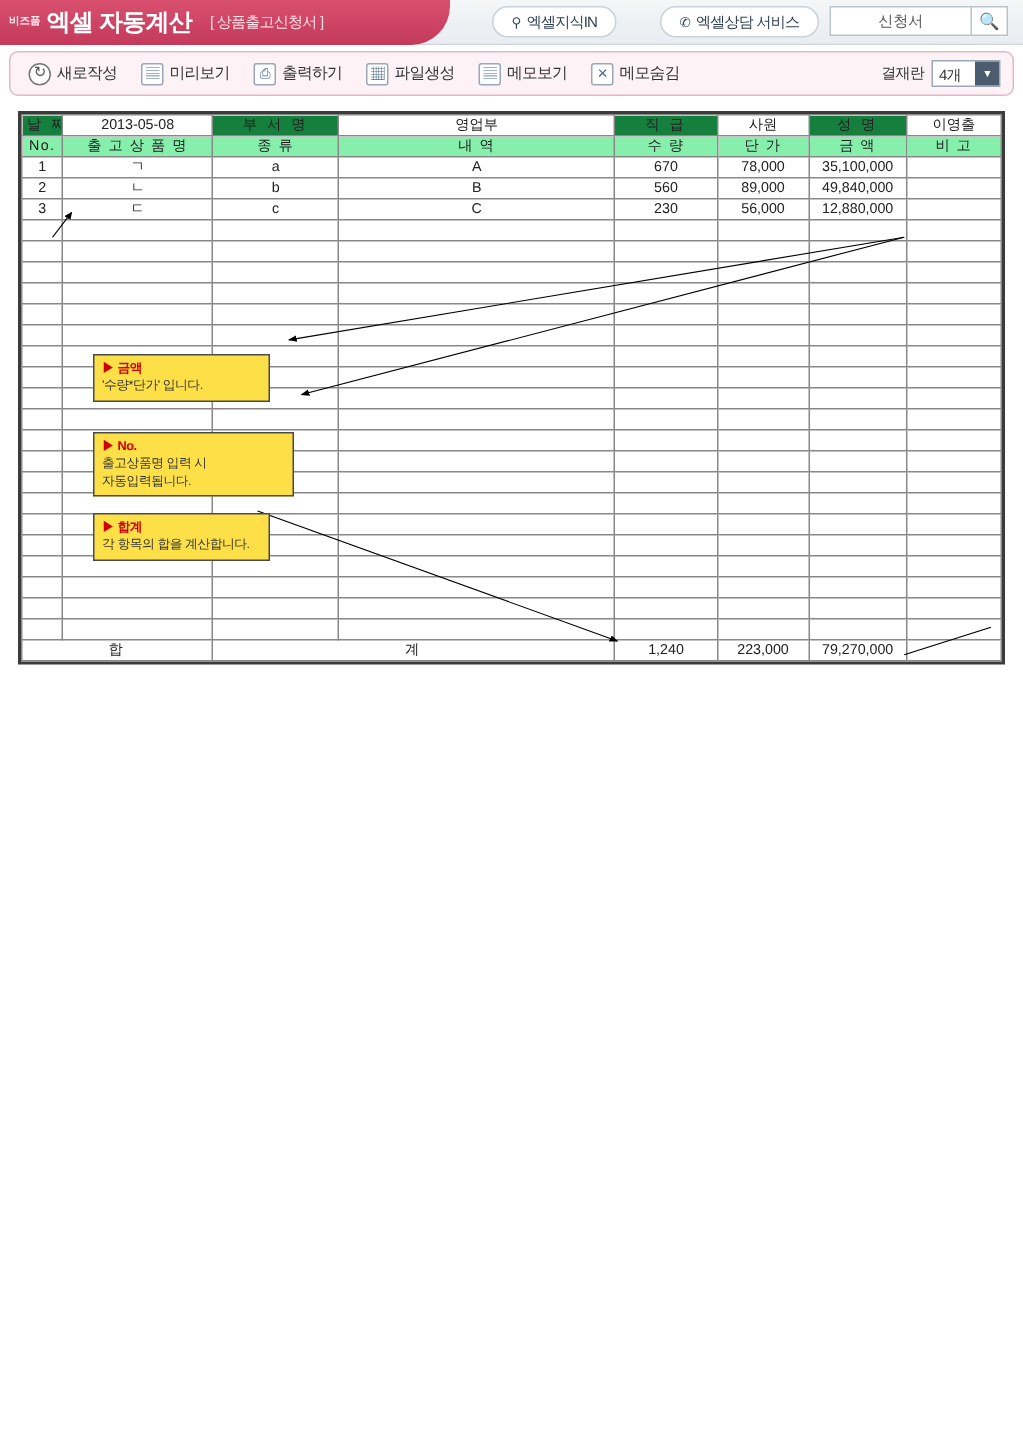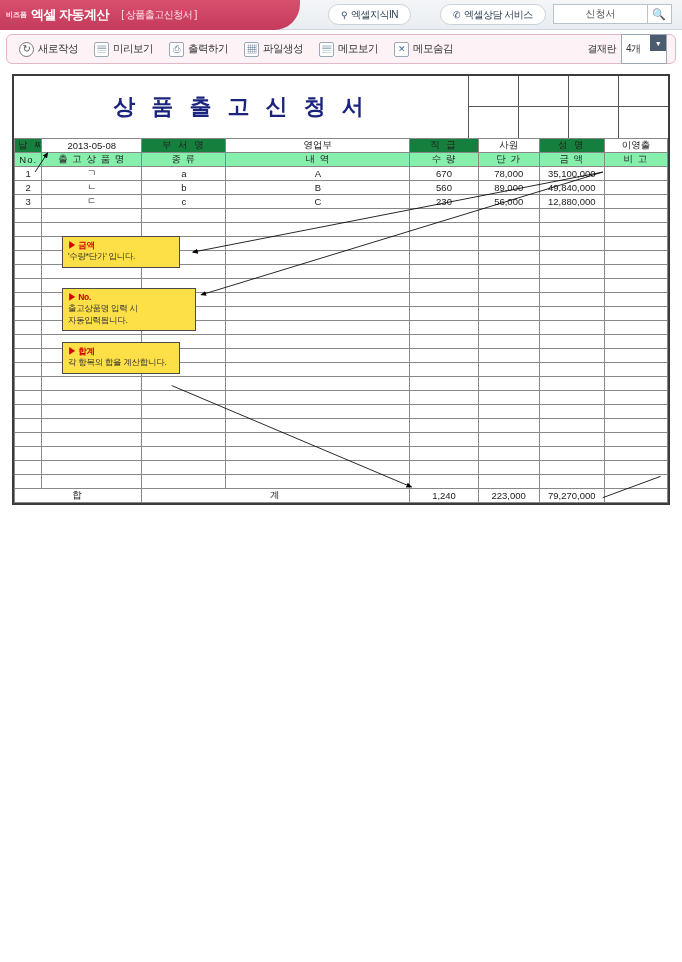--- a/index.html
+++ b/index.html
@@ -34,21 +34,21 @@
   }
   .brand-logo {
     font-size: 7px;
     line-height: 1.05;
     font-weight: bold;
     color: #ffe9ef;
     margin-right: 4px;
     text-align: center;
   }
   .brand-title {
-    font-size: 13px;
+    font-size: 16px;
     font-weight: bold;
     color: #ffffff;
     letter-spacing: -0.5px;
   }
   .doc-title {
     font-size: 10px;
     color: #ffe2e9;
     margin-left: 12px;
     letter-spacing: -0.5px;
   }
@@ -140,25 +140,25 @@
     position: absolute;
     right: 8px;
     display: flex;
     align-items: center;
     gap: 5px;
     font-size: 10px;
     color: #333;
     letter-spacing: -0.5px;
   }
   .select-box {
-    width: 46px; height: 30px;
+    width: 46px; height: 18px;
     border: 1px solid #9aa7b4;
     background: #fff;
     font-size: 10px;
-    display: flex; align-items: center;
+    display: flex; align-items: flex-end;
     padding-left: 4px;
     position: relative;
     cursor: pointer;
   }
   .select-arrow {
     position: absolute; right: 0; top: 0;
     width: 16px; height: 16px;
     background: #4a5c6e;
     color: #fff;
     display: flex; align-items: center; justify-content: center;
@@ -316,37 +316,20 @@
     <span>결재란</span>
     <div class="select-box">
       <span>4개</span>
       <span class="select-arrow">▼</span>
     </div>
   </div>
 </div>
 
 <div class="sheet">
 
-  <div class="sheet-head">
-    <div class="sheet-title">상 품 출 고 신 청 서</div>
-    <div class="approval-grid">
-      <div class="ag-row">
-        <div class="ag-cell"></div>
-        <div class="ag-cell"></div>
-        <div class="ag-cell"></div>
-        <div class="ag-cell"></div>
-      </div>
-      <div class="ag-row">
-        <div class="ag-cell"></div>
-        <div class="ag-cell"></div>
-        <div class="ag-cell"></div>
-        <div class="ag-cell"></div>
-      </div>
-    </div>
-  </div>
 
   <table class="main">
     <colgroup>
       <col style="width:26px">
       <col style="width:95px">
       <col style="width:80px">
       <col style="width:175px">
       <col style="width:65px">
       <col style="width:58px">
       <col style="width:62px">

